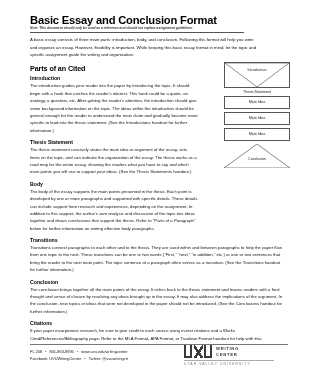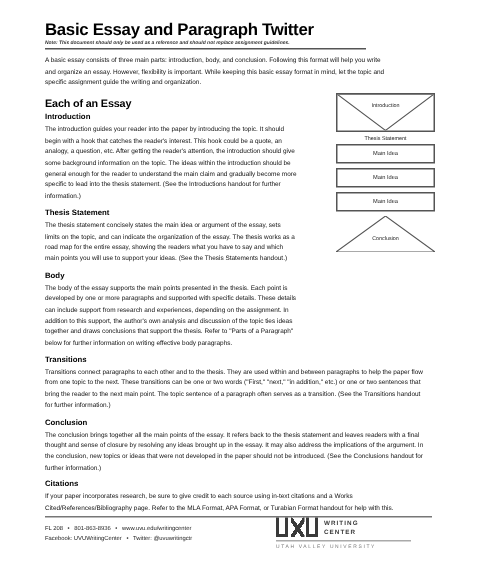--- a/index.html
+++ b/index.html
@@ -183,25 +183,25 @@
     border-top: 0.5px solid #aaa;
     padding-top: 1.2px;
     width: 90px;
   }
 </style>
 </head>
 <body>
 
 <div class="page">
 
-  <h1 class="doc-title">Basic Essay and Paragraph Twitter</h1>
+  <h1 class="doc-title">Basic Essay and Conclusion Format</h1>
   <div class="doc-note">Note: This document should only be used as a reference and should not replace assignment guidelines.</div>
   <p class="intro-para">A basic essay consists of three main parts: introduction, body, and conclusion. Following this format will help you write and organize an essay. However, flexibility is important. While keeping this basic essay format in mind, let the topic and specific assignment guide the writing and organization.</p>
 
-  <h2 class="h1">Each of an Essay</h2>
+  <h2 class="h1">Parts of an Cited</h2>
 
   <h3 class="h2">Introduction</h3>
   <p class="body-text narrow">The introduction guides your reader into the paper by introducing the topic. It should begin with a hook that catches the reader's interest. This hook could be a quote, an analogy, a question, etc. After getting the reader's attention, the introduction should give some background information on the topic. The ideas within the introduction should be general enough for the reader to understand the main claim and gradually become more specific to lead into the thesis statement. (See the Introductions handout for further information.)</p>
 
   <h3 class="h2">Thesis Statement</h3>
   <p class="body-text narrow">The thesis statement concisely states the main idea or argument of the essay, sets limits on the topic, and can indicate the organization of the essay. The thesis works as a road map for the entire essay, showing the readers what you have to say and which main points you will use to support your ideas. (See the Thesis Statements handout.)</p>
 
   <h3 class="h2">Body</h3>
   <p class="body-text narrow">The body of the essay supports the main points presented in the thesis. Each point is developed by one or more paragraphs and supported with specific details. These details can include support from research and experiences, depending on the assignment. In addition to this support, the author's own analysis and discussion of the topic ties ideas together and draws conclusions that support the thesis. Refer to "Parts of a Paragraph" below for further information on writing effective body paragraphs.</p>
 

